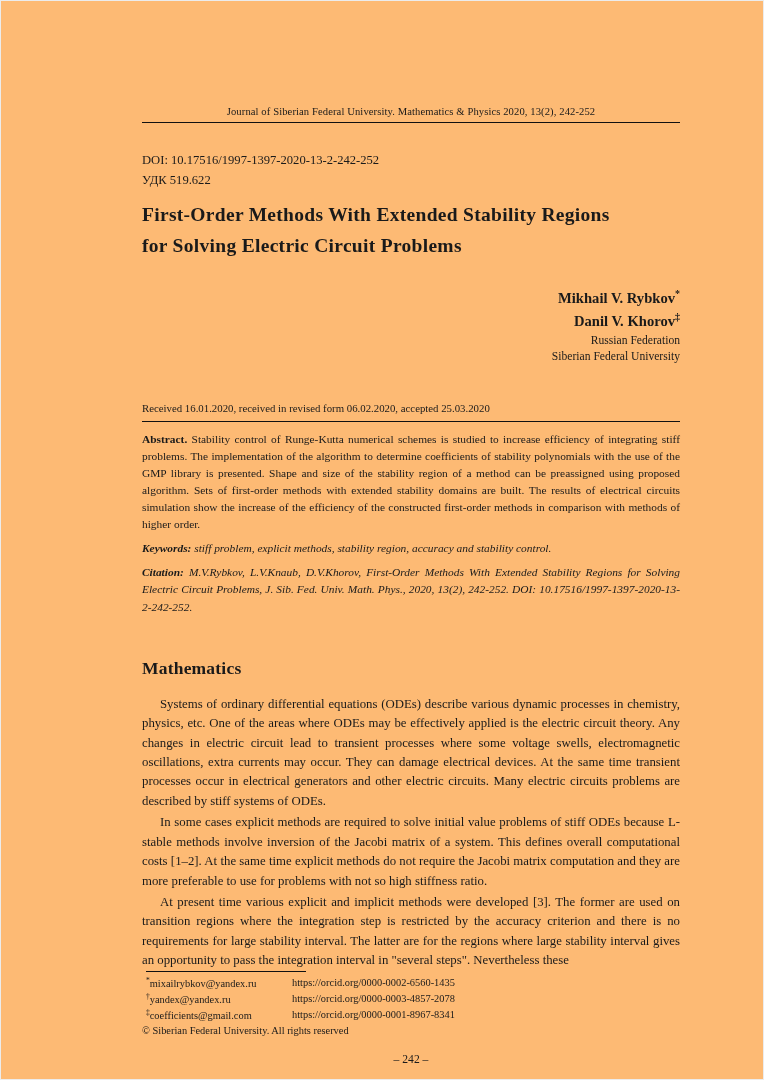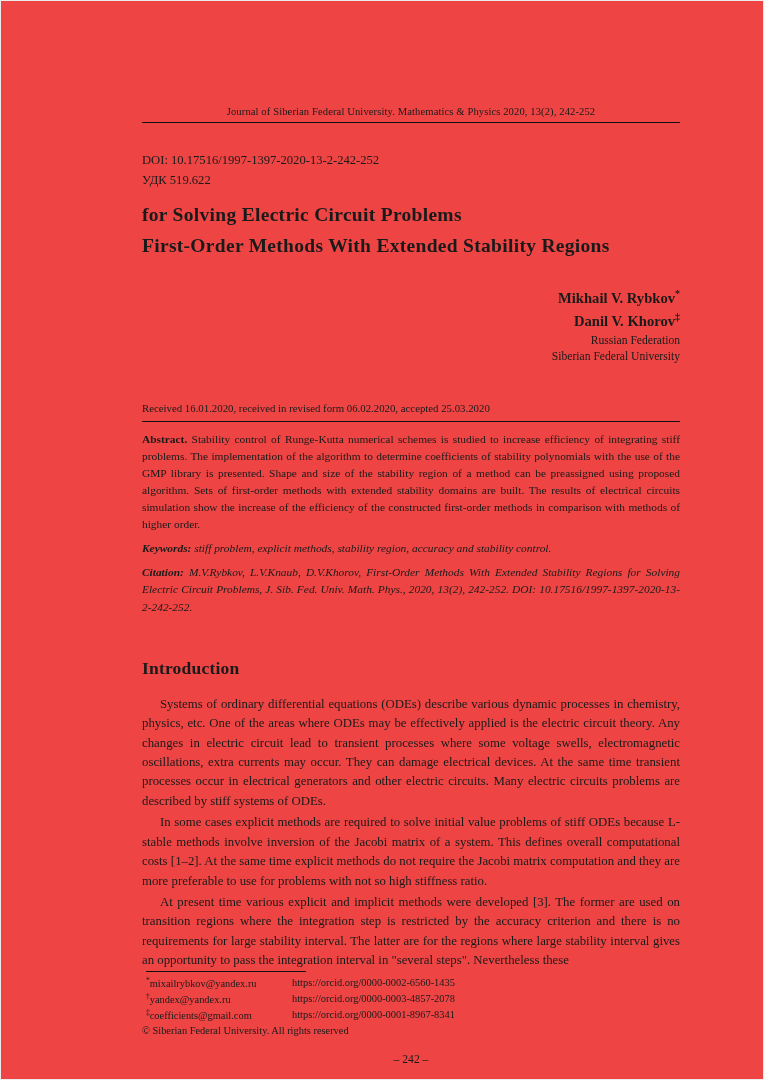--- a/index.html
+++ b/index.html
@@ -5,21 +5,21 @@
   * { margin: 0; padding: 0; box-sizing: border-box; }
   html, body { background: #ffffff; }
   body {
     font-family: "Liberation Serif", "DejaVu Serif", serif;
     color: #1a1a1a;
   }
   .page {
     position: relative;
     width: 764px;
     height: 1080px;
-    background: #ef4444;
+    background: #fdba74;
     box-shadow: inset 0 0 0 1px #ececec;
     padding: 106px 84px 100px 142px;
     display: flex;
     flex-direction: column;
     overflow: hidden;
   }
   .content { width: 538px; display: flex; flex-direction: column; flex: 1 1 auto; }
 
   .journal-header {
     text-align: center;
@@ -102,22 +102,22 @@
 <div class="page">
   <div class="content">
 
     <div class="journal-header">Journal of Siberian Federal University. Mathematics &amp; Physics 2020, 13(2), 242-252</div>
     <hr class="rule rule-header">
 
     <div class="doi-line">DOI: 10.17516/1997-1397-2020-13-2-242-252</div>
     <div class="udk-line">УДК 519.622</div>
 
     <div class="title-block">
+      <span class="title-line">First-Order Methods With Extended Stability Regions</span>
       <span class="title-line">for Solving Electric Circuit Problems</span>
-      <span class="title-line">First-Order Methods With Extended Stability Regions</span>
     </div>
 
     <div class="authors-block">
       <div class="author-line">
         <span>Mikhail V. Rybkov</span><span class="author-marker">*</span>
       </div>
       <div class="author-line">
         <span>Danil V. Khorov</span><span class="author-marker">‡</span>
       </div>
       <div class="affil-line">Russian Federation</div>
@@ -126,21 +126,21 @@
 
     <div class="received-line">Received 16.01.2020, received in revised form 06.02.2020, accepted 25.03.2020</div>
     <hr class="rule rule-abstract">
 
     <p class="meta-par"><span class="meta-label">Abstract.</span><span> Stability control of Runge-Kutta numerical schemes is studied to increase efficiency of integrating stiff problems. The implementation of the algorithm to determine coefficients of stability polynomials with the use of the GMP library is presented. Shape and size of the stability region of a method can be preassigned using proposed algorithm. Sets of first-order methods with extended stability domains are built. The results of electrical circuits simulation show the increase of the efficiency of the constructed first-order methods in comparison with methods of higher order.</span></p>
 
     <p class="meta-par"><span class="meta-label">Keywords:</span><span> stiff problem, explicit methods, stability region, accuracy and stability control.</span></p>
 
     <p class="meta-par"><span class="meta-label">Citation:</span><span> M.V.Rybkov, L.V.Knaub, D.V.Khorov, First-Order Methods With Extended Stability Regions for Solving Electric Circuit Problems, J. Sib. Fed. Univ. Math. Phys., 2020, 13(2), 242-252. DOI: 10.17516/1997-1397-2020-13-2-242-252.</span></p>
 
-    <h1 class="section-heading">Introduction</h1>
+    <h1 class="section-heading">Mathematics</h1>
 
     <p class="body-par">Systems of ordinary differential equations (ODEs) describe various dynamic processes in chemistry, physics, etc. One of the areas where ODEs may be effectively applied is the electric circuit theory. Any changes in electric circuit lead to transient processes where some voltage swells, electromagnetic oscillations, extra currents may occur. They can damage electrical devices. At the same time transient processes occur in electrical generators and other electric circuits. Many electric circuits problems are described by stiff systems of ODEs.</p>
     <p class="body-par">In some cases explicit methods are required to solve initial value problems of stiff ODEs because L-stable methods involve inversion of the Jacobi matrix of a system. This defines overall computational costs [1–2]. At the same time explicit methods do not require the Jacobi matrix computation and they are more preferable to use for problems with not so high stiffness ratio.</p>
     <p class="body-par">At present time various explicit and implicit methods were developed [3]. The former are used on transition regions where the integration step is restricted by the accuracy criterion and there is no requirements for large stability interval. The latter are for the regions where large stability interval gives an opportunity to pass the integration interval in "several steps". Nevertheless these</p>
 
     <div class="footnote-area">
       <div class="rule-footnote"></div>
 
       <div class="footnote-row">
         <span class="footnote-email-cell"><span class="footnote-marker">*</span><span>mixailrybkov@yandex.ru</span></span>

